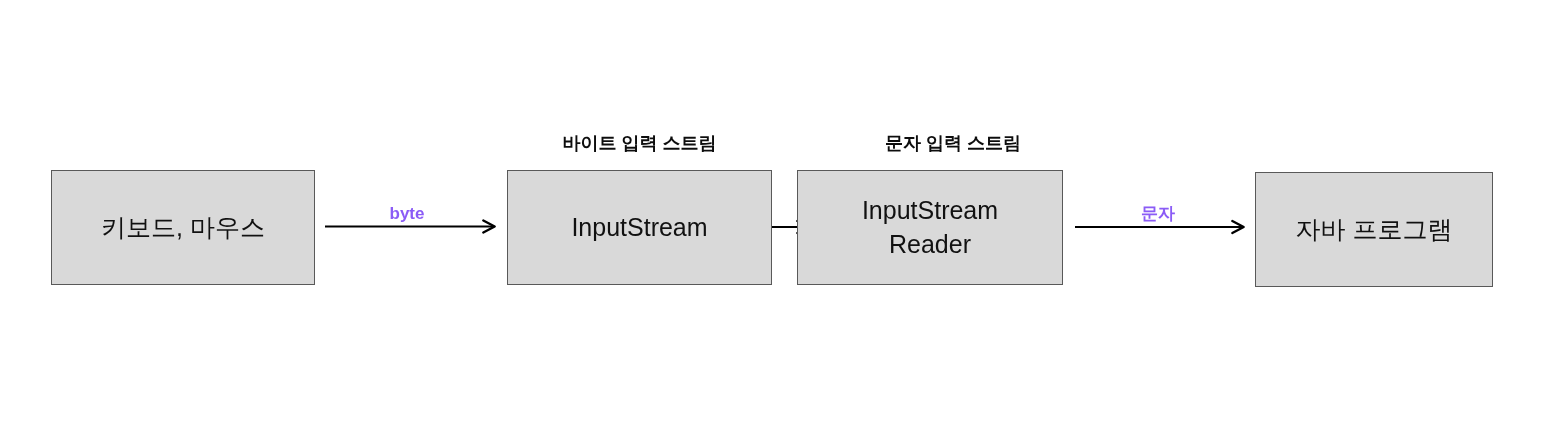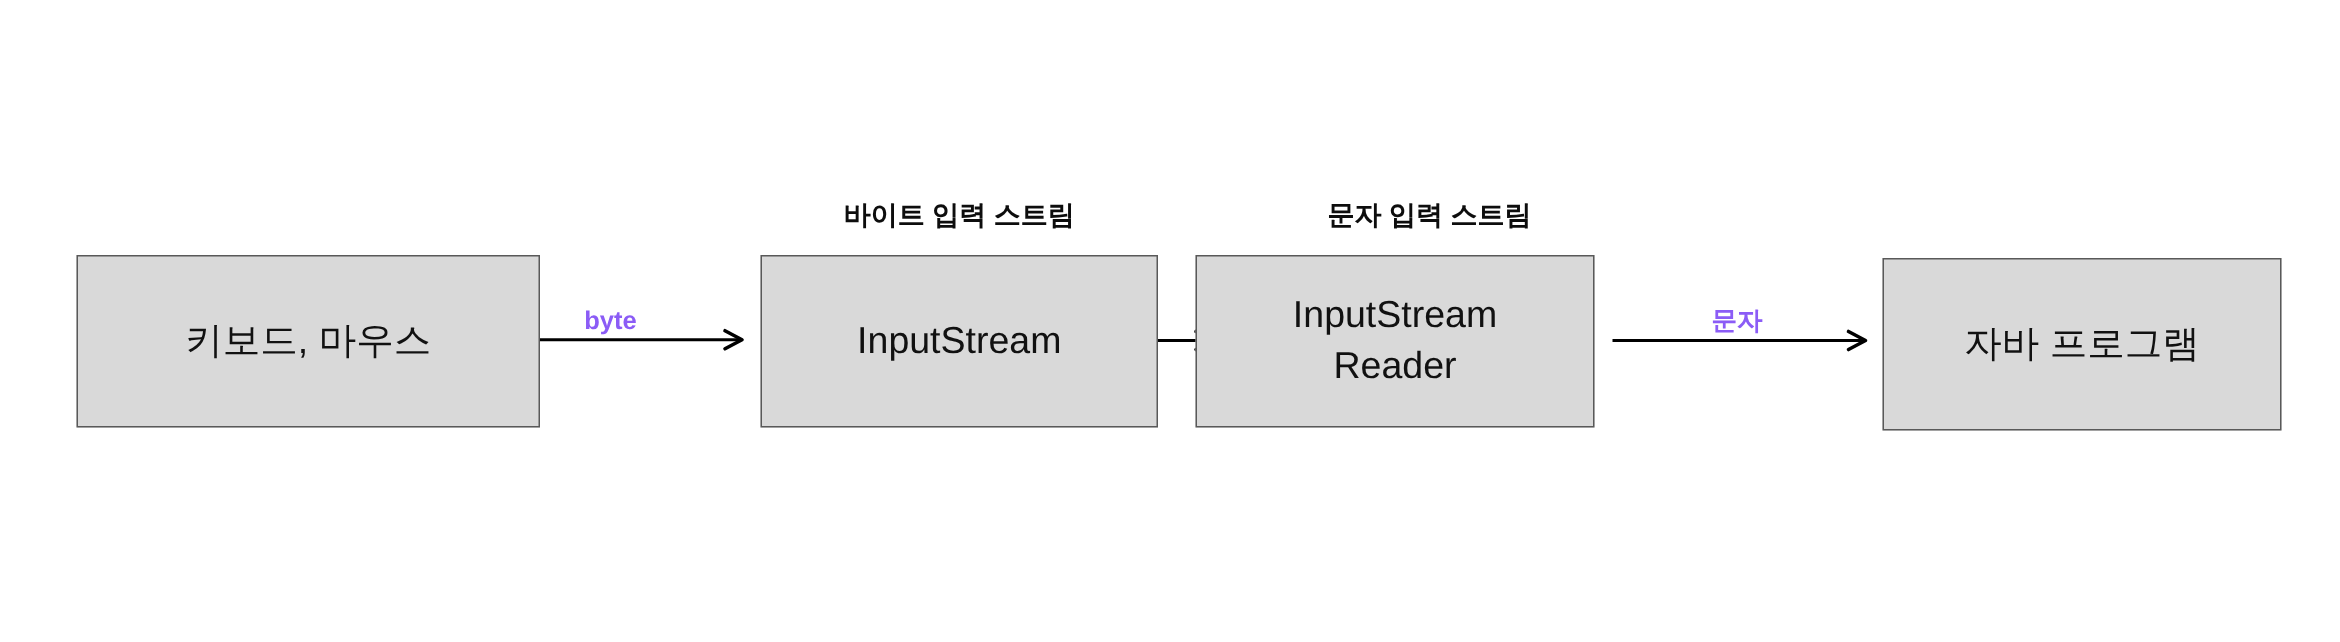--- a/index.html
+++ b/index.html
@@ -30,24 +30,24 @@
     border: 1.5px solid #595959;
     display: flex;
     align-items: center;
     justify-content: center;
     text-align: center;
     font-size: 25px;
     color: #111111;
     line-height: 1.35;
     white-space: pre-line;
   }
-  .node-1 { left: 51px;   top: 170px; width: 309px; height: 115px; }
+  .node-1 { left: 51px;   top: 170px; width: 264px; height: 115px; }
   .node-2 { left: 507px;  top: 170px; width: 265px; height: 115px; }
   .node-3 { left: 797px;  top: 170px; width: 266px; height: 115px; }
-  .node-4 { left: 1255px; top: 172px; width: 266px; height: 115px; }
+  .node-4 { left: 1255px; top: 172px; width: 238px; height: 115px; }
   .caption {
     position: absolute;
     top: 132px;
     height: 22px;
     font-size: 18px;
     font-weight: 700;
     color: #0d0d0d;
     text-align: center;
     line-height: 22px;
     white-space: nowrap;

